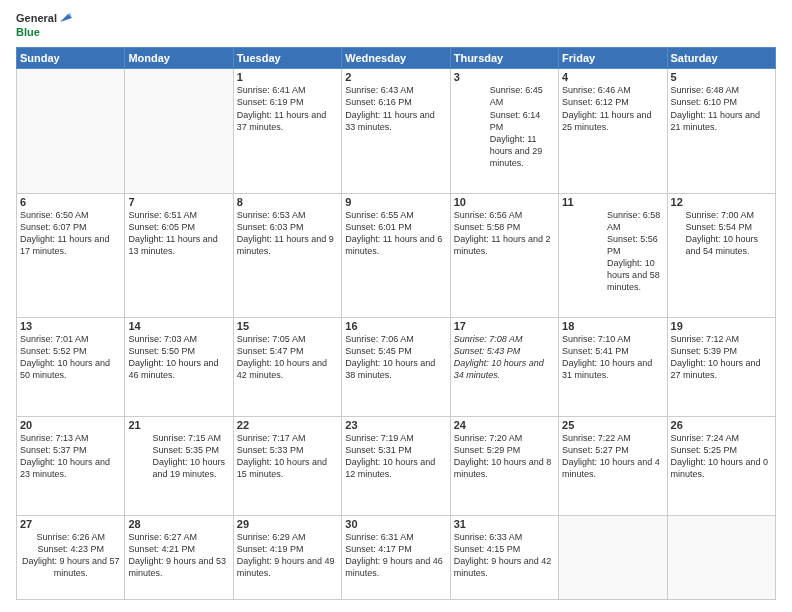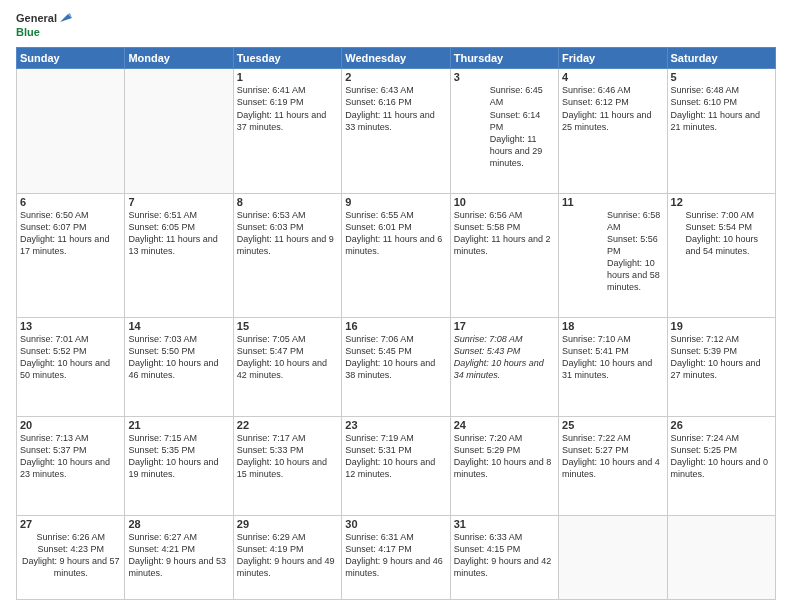--- a/index.html
+++ b/index.html
@@ -241,21 +241,21 @@
         </tr>
         <tr>
           <td>
             <span class="day-number">20</span>
             <div class="day-info" style="white-space: pre-line;">Sunrise: 7:13 AM
 Sunset: 5:37 PM
 Daylight: 10 hours and 23 minutes.</div>
           </td>
           <td>
             <span class="day-number">21</span>
-            <div class="day-info" style="white-space: pre-line;">Sunrise: 7:15 AM
+            <div class="day-info" style="white-space: pre-line; margin-left: 24px;">Sunrise: 7:15 AM
 Sunset: 5:35 PM
 Daylight: 10 hours and 19 minutes.</div>
           </td>
           <td>
             <span class="day-number">22</span>
             <div class="day-info" style="white-space: pre-line;">Sunrise: 7:17 AM
 Sunset: 5:33 PM
 Daylight: 10 hours and 15 minutes.</div>
           </td>
           <td>

